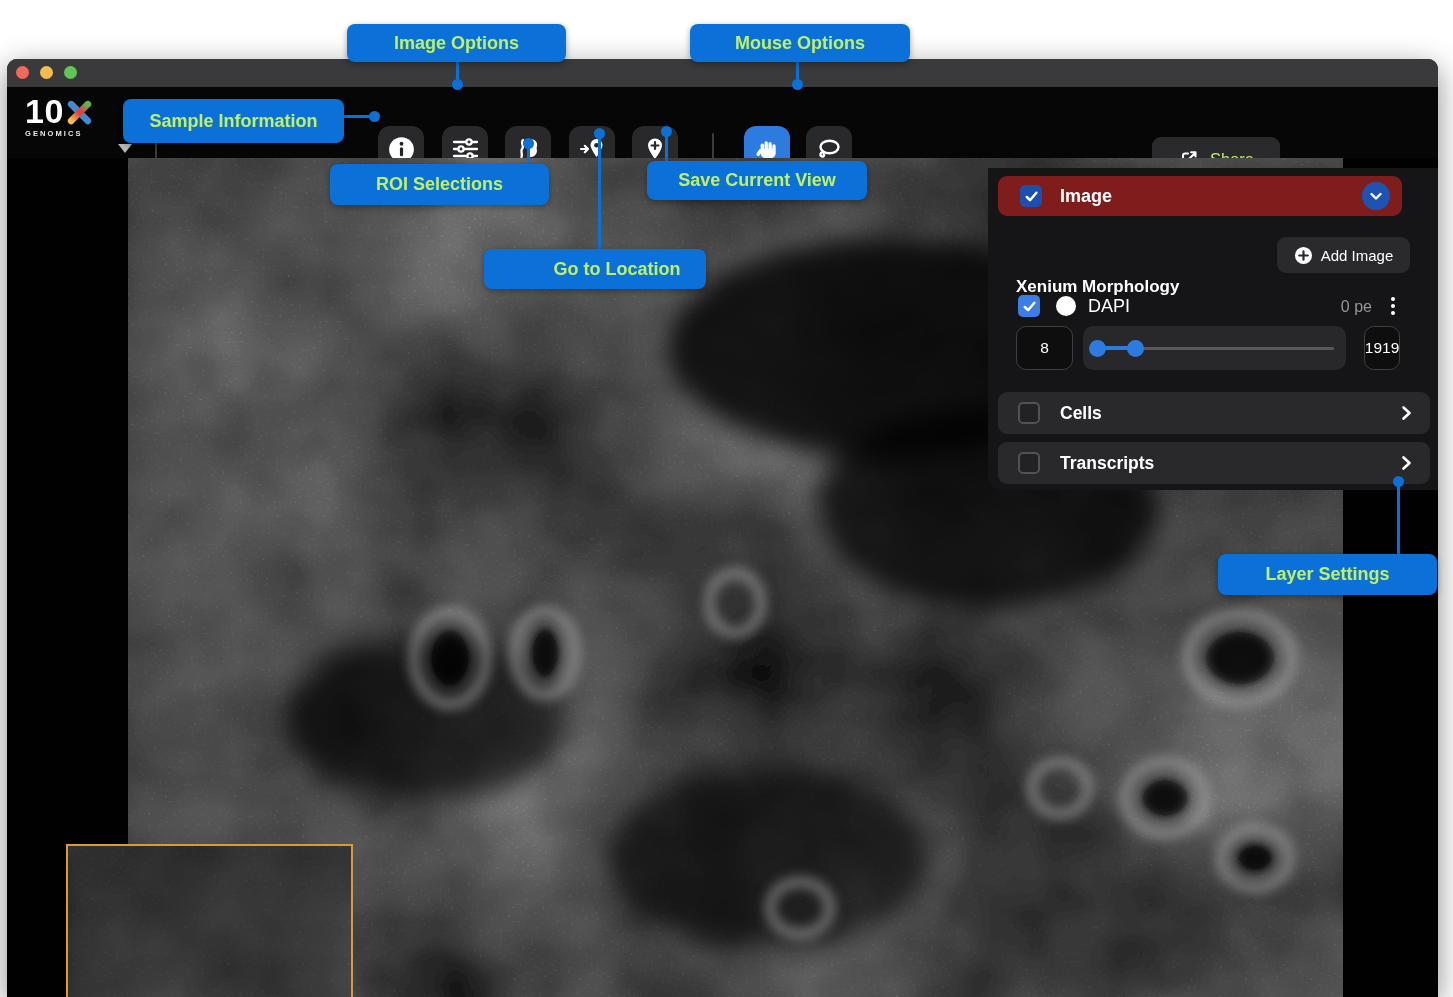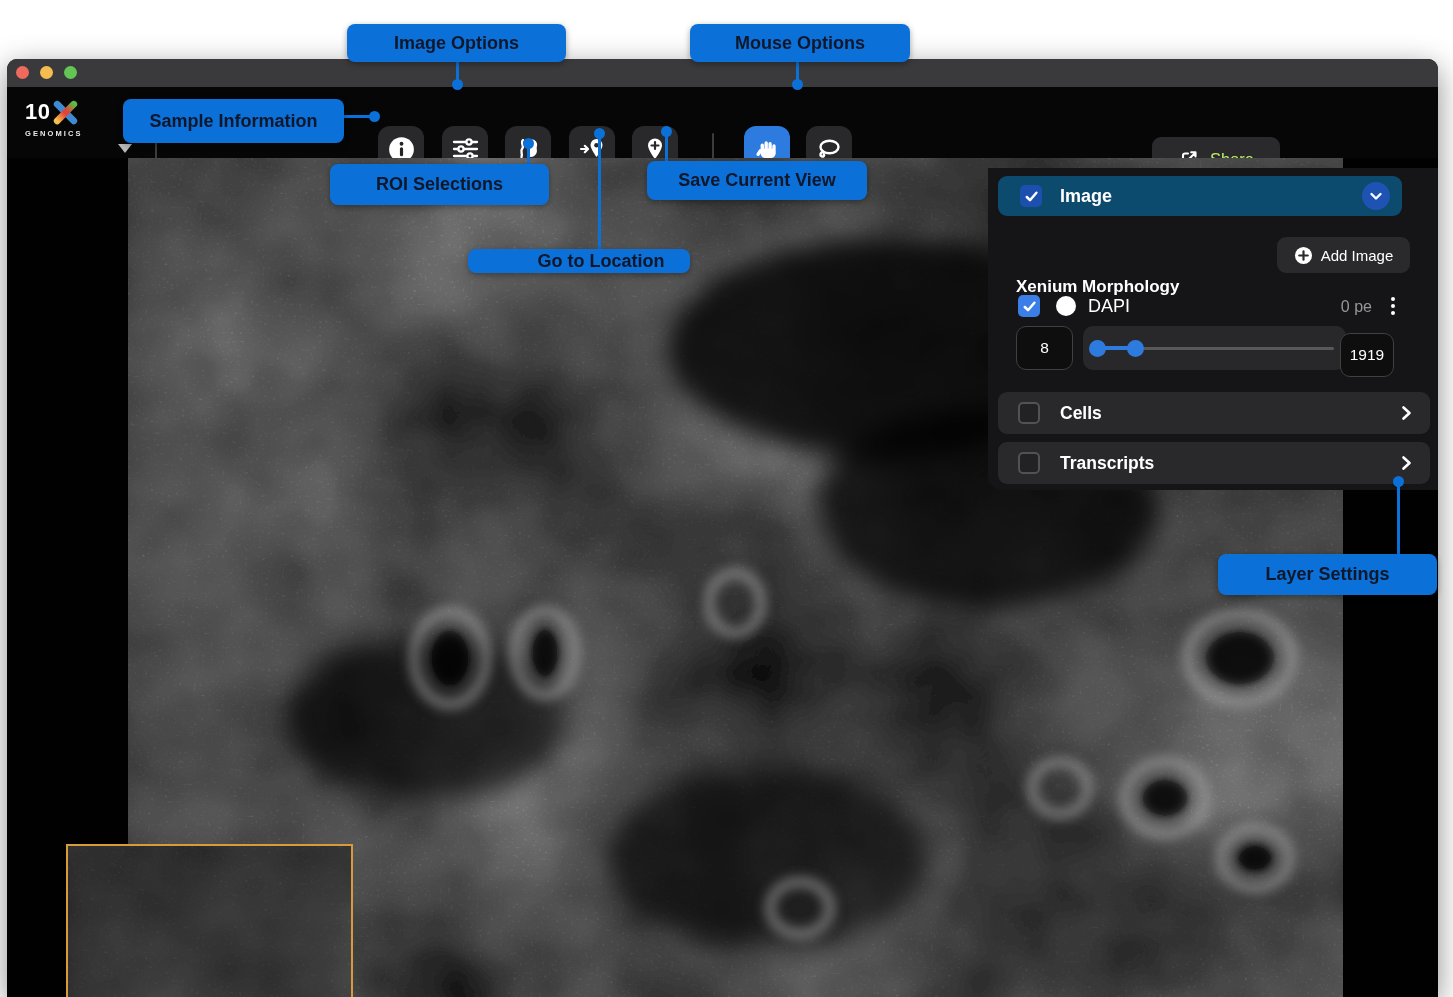--- a/index.html
+++ b/index.html
@@ -13,73 +13,73 @@
   #titlebar { left:0; top:0; width:100%; height:28px; background:#3a3a3c; }
   .tl { width:13px; height:13px; border-radius:50%; top:7px; }
   #tl-close { left:9px;  background:#ee6a5f; }
   #tl-min   { left:33px; background:#f5bd4f; }
   #tl-zoom  { left:57px; background:#62c554; }
   #title-text { width:100%; top:6px; text-align:center; color:#a2a3a6; font-size:13.5px; font-weight:bold; letter-spacing:.2px; }
 
   
   #toolbar { left:0; top:28px; width:100%; height:71px; background:#060607; }
   #logo { left:18px; top:9px; width:72px; color:#fff; }
-  #logo-main { font-size:22px; font-weight:bold; letter-spacing:.5px; line-height:31px; display:flex; align-items:center; }
+  #logo-main { font-size:34px; font-weight:bold; letter-spacing:.5px; line-height:31px; display:flex; align-items:center; }
   #logo-sub { font-size:7.5px; letter-spacing:2.1px; color:#e8e8e8; margin-top:2px; font-weight:bold; }
   #sample-chevron { left:111px; top:57px; width:0; height:0; border-left:7px solid transparent; border-right:7px solid transparent; border-top:9px solid #b9b9bb; }
   .vdivider { width:2px; height:38px; top:46px; background:#3c3c3e; border-radius:1px; }
   .tbtn { width:46px; height:46px; top:39px; background:#29292b; border-radius:12px; display:flex; align-items:center; justify-content:center; }
   .tbtn.active { background:#2e7be0; }
   .corner-tri { position:absolute; right:4px; bottom:4px; width:0; height:0; border-left:8px solid transparent; border-bottom:8px solid #ffffff; }
   .pillbtn { top:50px; height:44px; background:#2a2a2c; border-radius:9px; display:flex; align-items:center; justify-content:center; gap:10px; color:#bef264; font-size:16.5px; }
 
   
   #canvas { left:0; top:99px; width:100%; height:839px; background:#010101; }
   #minimap { left:59px; top:686px; width:287px; height:207px; border:2px solid #d89b3c; }
 
   
   #layers-panel { left:981px; top:109px; width:450px; height:322px; background:#151517; border-radius:0 0 0 14px; }
-  #image-header { left:10px; top:8px; width:404px; height:40px; background:#0c4a6e; border-radius:9px; display:flex; align-items:center; padding:0 12px 0 22px; gap:18px; }
+  #image-header { left:10px; top:8px; width:404px; height:40px; background:#7f1d1d; border-radius:9px; display:flex; align-items:center; padding:0 12px 0 22px; gap:18px; }
   #image-header .hdr-label { color:#fff; font-size:18px; font-weight:bold; flex:1; }
   .cb { width:22px; height:22px; border-radius:5px; display:flex; align-items:center; justify-content:center; }
   .cb.dark-blue { background:#1d4fae; }
   .cb.blue { background:#3b7ee8; }
   .cb.empty { background:#222224; border:2px solid #525254; }
   #hdr-chevron { width:28px; height:28px; border-radius:50%; background:#1e53b4; display:flex; align-items:center; justify-content:center; }
   #morph-label { left:28px; top:78px; color:#fff; font-size:17px; font-weight:bold;margin-top:31px; }
   #add-image-btn { left:289px; top:69px; width:133px; height:36px; background:#2a2a2c; border-radius:9px; display:flex; align-items:center; justify-content:center; gap:8px; color:#fff; font-size:15px; }
   #dapi-cb { left:30px; top:127px; }
   #dapi-swatch { left:68px; top:128px; width:20px; height:20px; border-radius:50%; background:#fff; }
   #dapi-label { left:100px; top:128px; color:#fff; font-size:18px; }
   #dapi-meta { right:66px; top:130px; color:#97979a; font-size:16px; }
   #dapi-menu { left:398px; top:127px; width:14px; height:22px; display:flex; flex-direction:column; align-items:center; justify-content:center; gap:3px; }
   #dapi-menu i { width:4px; height:4px; border-radius:50%; background:#fff; }
   .valbox { top:158px; height:44px; background:#0e0e0f; border:1.5px solid #404043; border-radius:10px; color:#fff; font-size:15.5px; display:flex; align-items:center; justify-content:center; }
   #min-box { left:28px; width:57px; }
-  #max-box { left:352px; width:54px;margin-top:7px; }
+  #max-box { left:376px; width:36px; }
   #slider { left:95px; top:158px; width:263px; height:44px; background:#28282a; border-radius:10px; }
   #slider-track { left:12px; top:20.5px; width:239px; height:3px; background:#58585a; border-radius:2px; }
   #slider-range { left:14px; top:20px; width:38px; height:4px; background:#2e7be0; }
   .handle { width:17px; height:17px; border-radius:50%; background:#2e7be0; top:13.5px; }
   #handle-low { left:6px; } #handle-high { left:44px; }
   .layer-row { left:10px; width:432px; height:42px; background:#29292b; border-radius:9px; display:flex; align-items:center; padding:0 14px 0 20px; gap:20px; }
   #cells-row { top:224px; } #transcripts-row { top:274px; }
   .layer-row .row-label { color:#fff; font-size:17.5px; font-weight:bold; flex:1; }
 
   
-  .callout { background:#0c70d9; border-radius:8px; color:#0f172a; font-size:18px; font-weight:bold;
+  .callout { background:#0c70d9; border-radius:8px; color:#bef264; font-size:18px; font-weight:bold;
     display:flex; align-items:center; justify-content:center; z-index:50; box-shadow:0 2px 6px rgba(0,0,0,.35); white-space:nowrap; }
   .cline { background:#0c70d9; z-index:40; }
   .cdot { width:11px; height:11px; border-radius:50%; background:#0c70d9; z-index:41; }
   #co-sample { left:123px; top:99px;  width:221px; height:44px; }
   #co-imgopt { left:347px; top:24px;  width:219px; height:38px; }
   #co-mouse  { left:690px; top:24px;  width:220px; height:38px; }
   #co-roi    { left:330px; top:164px; width:219px; height:41px; }
   #co-save   { left:647px; top:161px; width:220px; height:39px; }
-  #co-goto   { left:468px; top:249px; width:222px; height:24px;padding-left:44px; }
+  #co-goto   { left:484px; top:249px; width:222px; height:40px;padding-left:44px; }
   #co-layer  { left:1218px; top:554px; width:219px; height:41px; }
 </style>
 </head>
 <body>
 
 <div id="window" class="abs">
 
   <div id="titlebar" class="abs">
     <div id="tl-close" class="tl abs"></div>
     <div id="tl-min" class="tl abs"></div>

